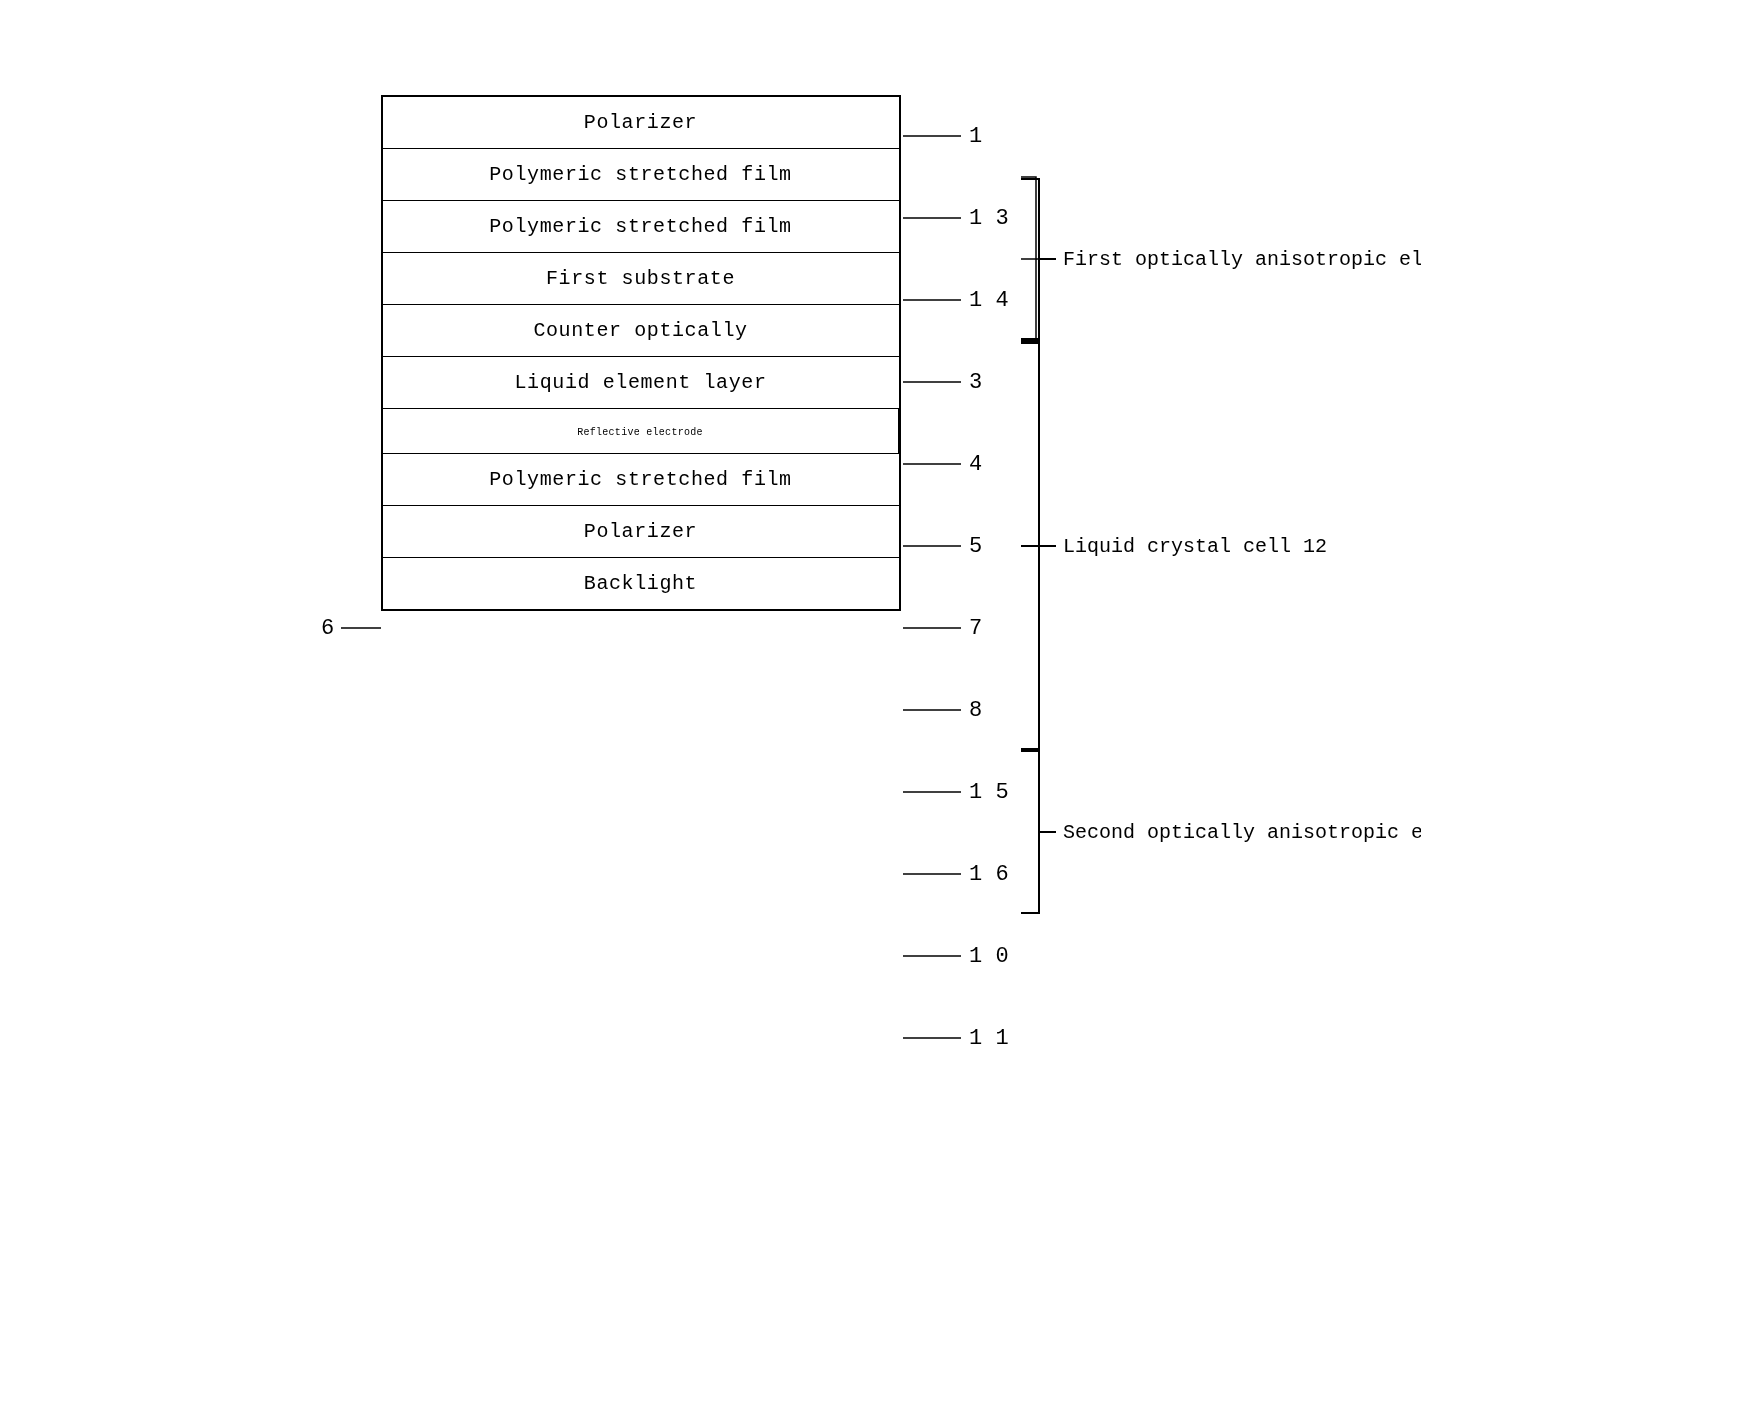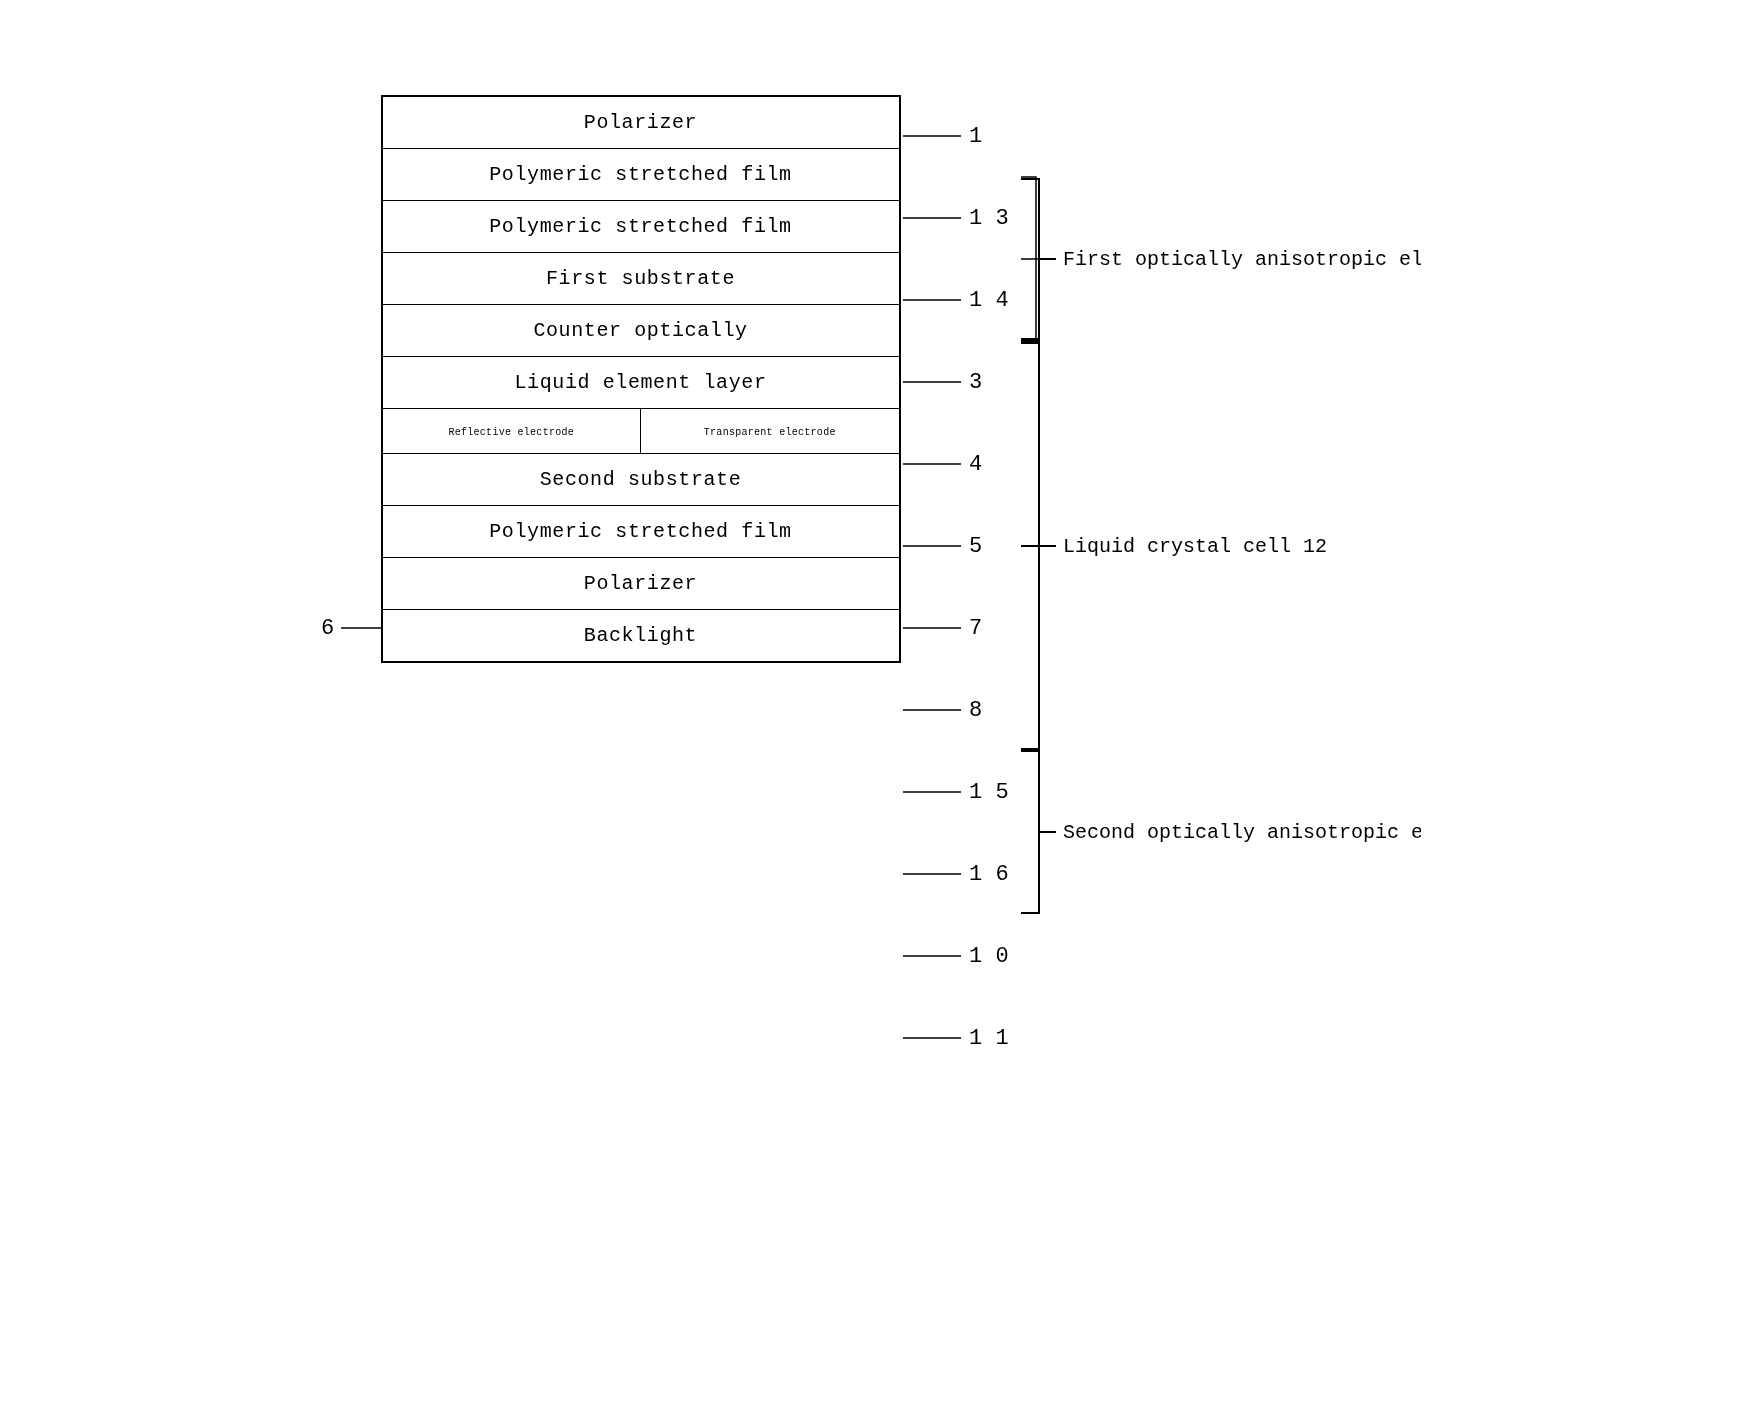--- a/index.html
+++ b/index.html
@@ -100,28 +100,22 @@
     </div>
 
     <div class="layer-row">
       <span class="layer-label">Liquid element layer</span>
     </div>
 
     <div class="split-row">
       <div class="split-cell">
         <span class="layer-label-small">Reflective electrode</span>
       </div>
-      <div class="split-cell">
-        <span class="layer-label-small">Transparent electrode</span>
-      </div>
     </div>
 
-    <div class="layer-row">
-      <span class="layer-label">Second substrate</span>
-    </div>
 
 
     <div class="layer-row">
       <span class="layer-label">Polymeric stretched film</span>
     </div>
 
     <div class="layer-row">
       <span class="layer-label">Polarizer</span>
     </div>
 

